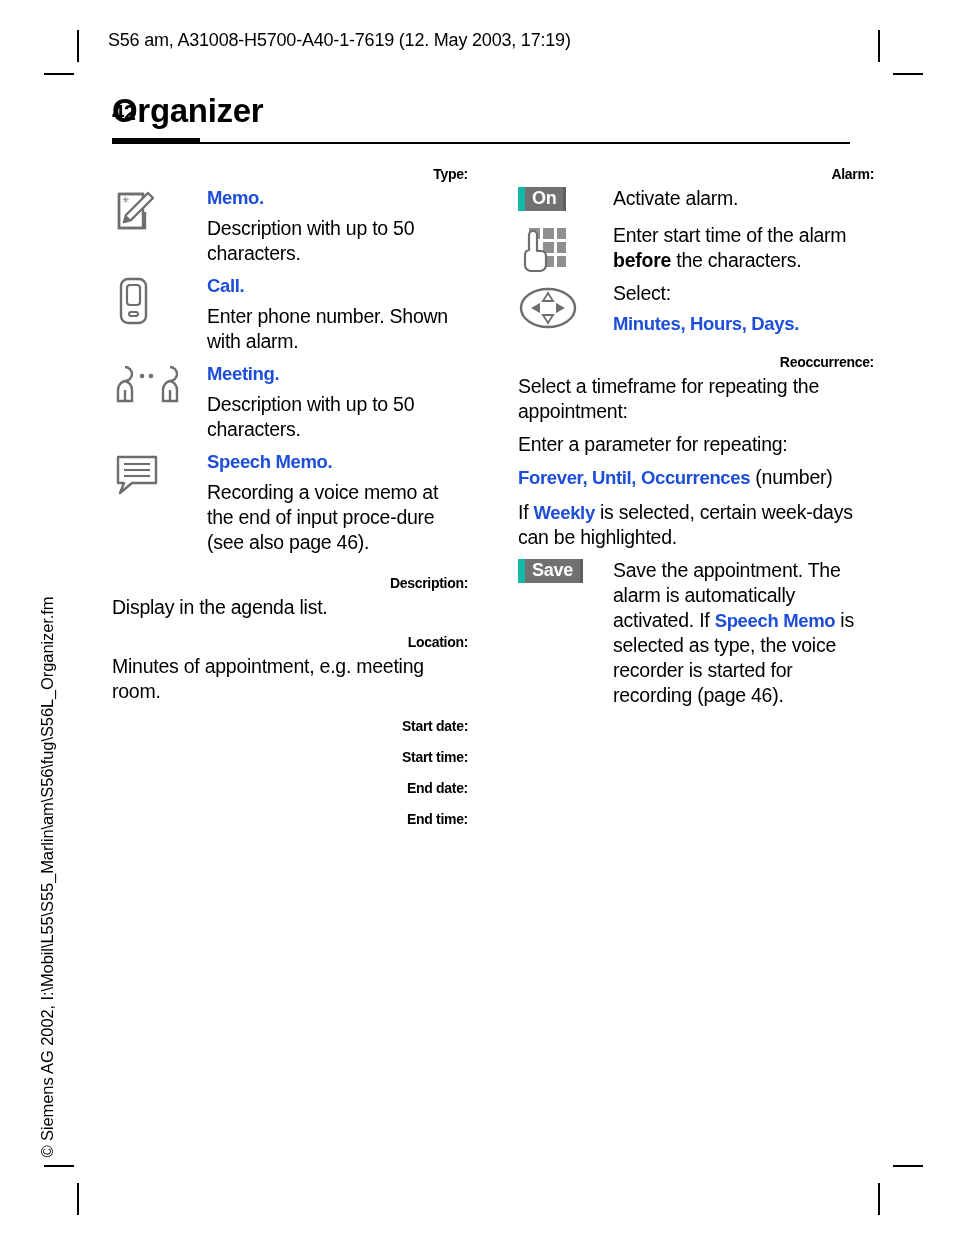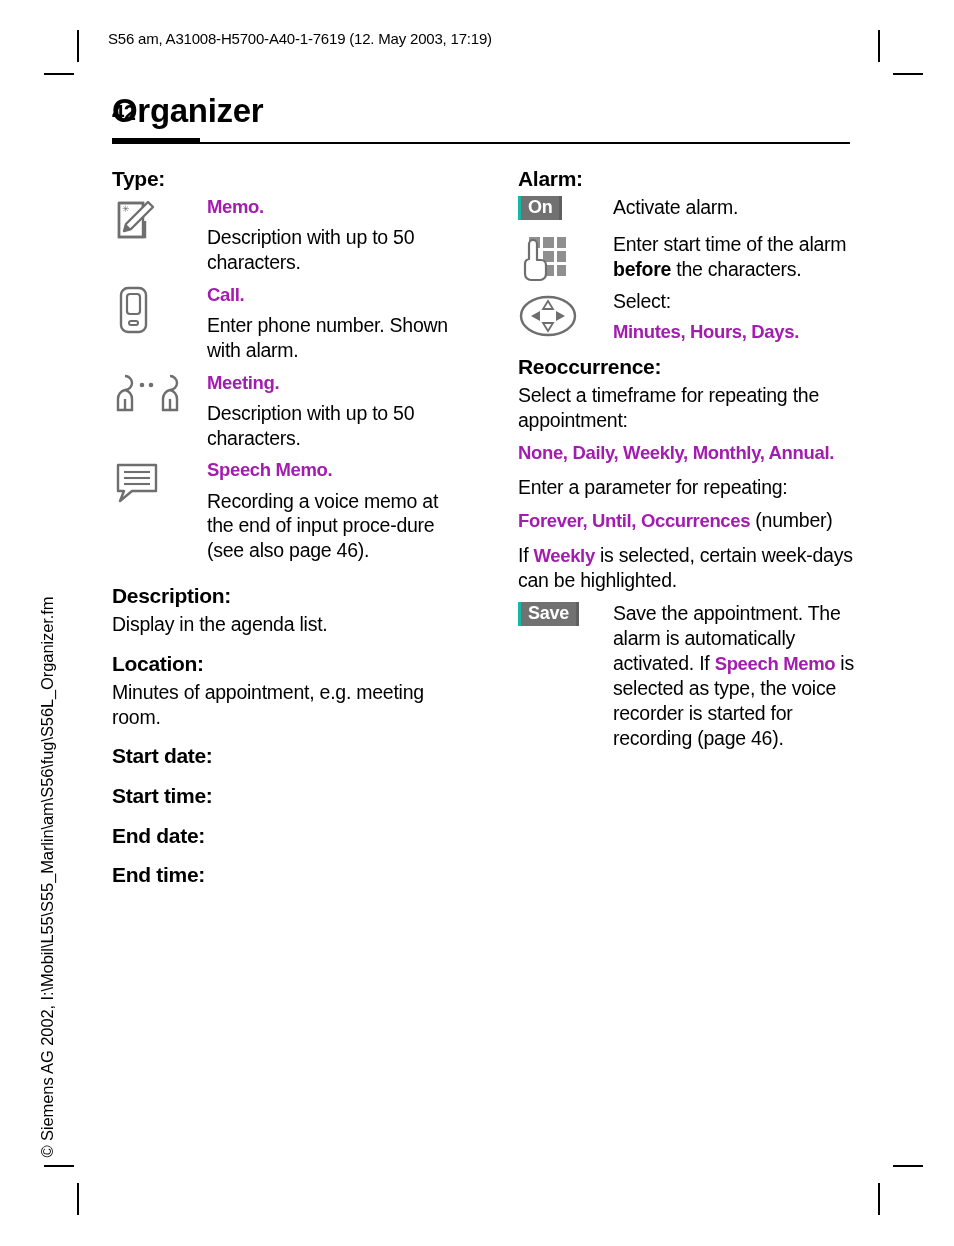--- a/index.html
+++ b/index.html
@@ -19,21 +19,21 @@
   
   .crop { position: absolute; background: #000; }
   .crop-v { width: 2px; height: 32px; }
   .crop-h { width: 30px; height: 2px; }
 
   
   #doc-header {
     position: absolute;
     left: 108px;
     top: 30px;
-    font-size: 15px;
+    font-size: 18px;
     letter-spacing: -0.2px;
     white-space: nowrap;
   }
 
   
   #page-number {
     position: absolute;
     left: 112px;
     top: 100px;
     font-size: 22px;
@@ -84,38 +84,39 @@
   .column {
     position: absolute;
     top: 166px;
     width: 356px;
   }
   #column-left  { left: 112px; }
   #column-right { left: 518px; }
 
   
   .section-head {
-    font-size: 21px;
+    font-size: 14px;
     font-weight: bold;
     letter-spacing: -0.3px;
     margin: 0 0 3px 0;
     line-height: 1.22;
+    text-align: right;
   }
   .section-head.spaced { margin-top: 14px; }
 
   .body-text {
     font-size: 19.5px;
     line-height: 1.28;
     letter-spacing: -0.25px;
     margin: 0 0 8px 0;
   }
   .body-text.tight { margin-bottom: 6px; }
 
   .ui-term {
-    color: #a21caf;
+    color: #1d4ed8;
     font-weight: bold;
     font-size: 18.5px;
     letter-spacing: -0.35px;
     font-stretch: condensed;
   }
   .ui-term-line {
     margin: 0 0 8px 0;
     line-height: 1.3;
   }
   b.em { font-weight: bold; }
@@ -142,21 +143,21 @@
   .softkey {
     display: inline-block;
     background: #717171;
     color: #ffffff;
     font-weight: bold;
     font-size: 18px;
     font-stretch: condensed;
     letter-spacing: -0.3px;
     padding: 1px 7px 2px 7px;
     line-height: 1.18;
-    border-left: 3px solid #14b8a6;
+    border-left: 7px solid #14b8a6;
     border-right: 3px solid #5f5f5f;
   }
 
   svg { display: block; }
 </style>
 </head>
 <body>
 
 <div class="crop crop-v" style="left:77px;  top:30px;"></div>
 <div class="crop crop-h" style="left:44px; top:73px;"></div>
@@ -301,23 +302,22 @@
         <polygon points="30,8 25,16 35,16" fill="none" stroke="#6e6e6e" stroke-width="1.8"></polygon>
         <polygon points="30,38 25,30 35,30" fill="none" stroke="#6e6e6e" stroke-width="1.8"></polygon>
       </svg>
     </div>
     <div class="icon-text">
       <div class="body-text tight">Select:</div>
       <div class="ui-term-line"><span class="ui-term">Minutes, Hours, Days.</span></div>
     </div>
   </div>
 
-  <div class="section-head" style="margin-top:4px;">Reoccurrence:</div>
+  <div class="section-head" style="margin-top:12px;">Reoccurrence:</div>
   <div class="body-text">Select a timeframe for repeating the appointment:</div>
-  <div class="ui-term-line" style="margin-bottom:10px;"><span class="ui-term">None, Daily, Weekly, Monthly, Annual.</span></div>
 
   <div class="body-text">Enter a parameter for repeating:</div>
   <div class="body-text" style="margin-bottom:10px;"><span class="ui-term">Forever, Until, Occurrences</span><span> (number)</span></div>
 
   <div class="body-text" style=""><span>If </span><span class="ui-term">Weekly</span><span> is selected, certain week-days can be highlighted.</span></div>
 
   <div class="icon-row">
     <div class="icon-cell" style="padding-top:1px;">
       <span class="softkey">Save</span>
     </div>

